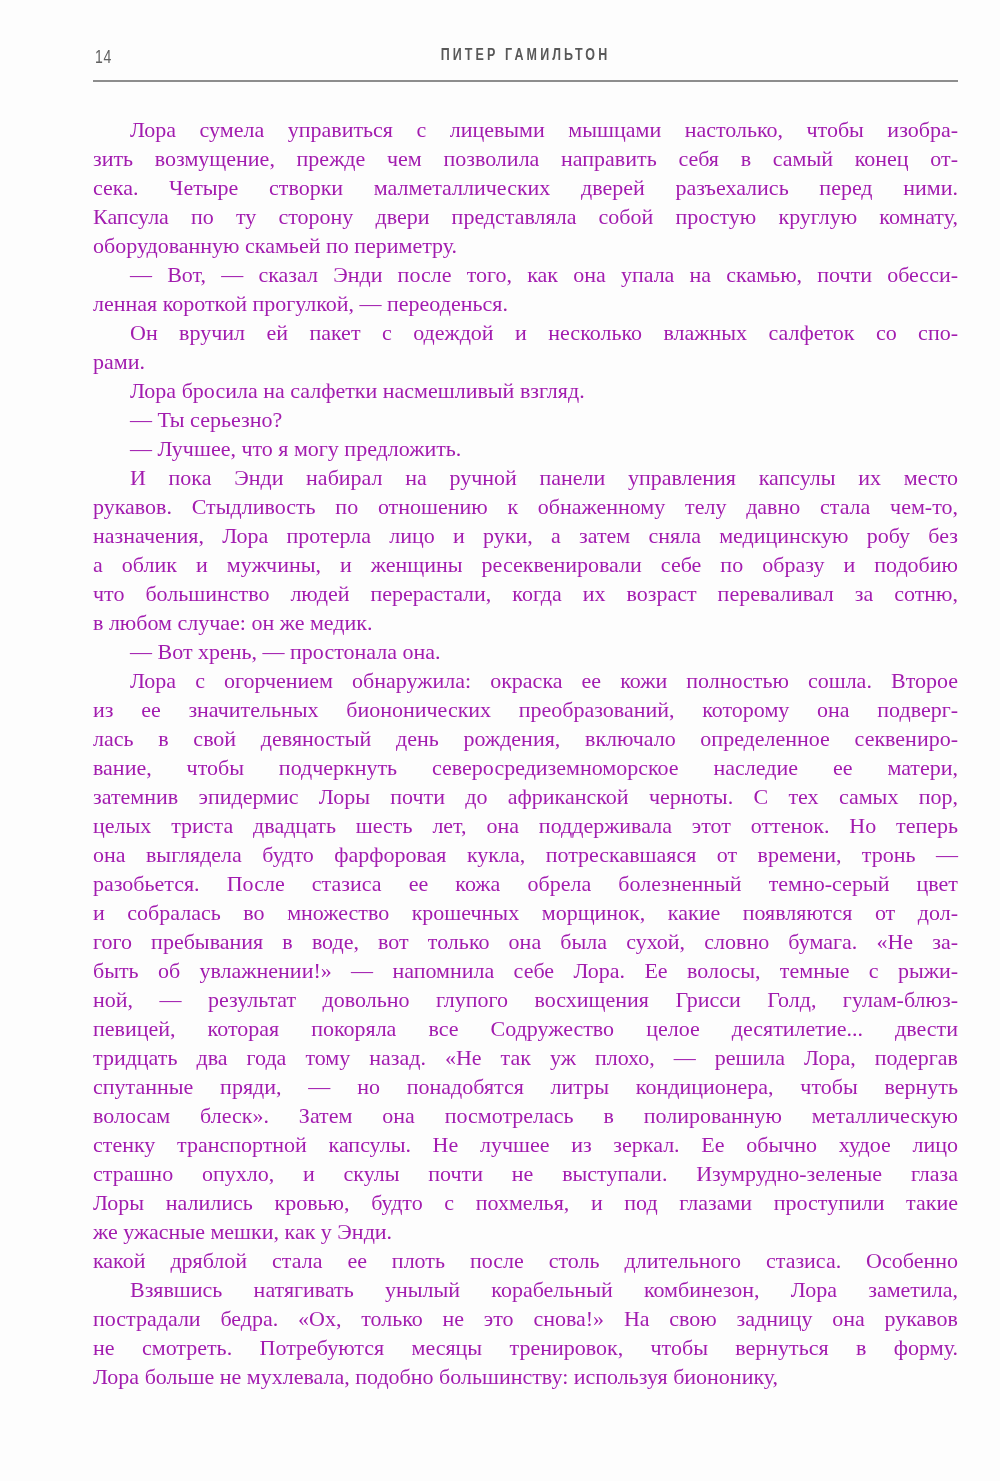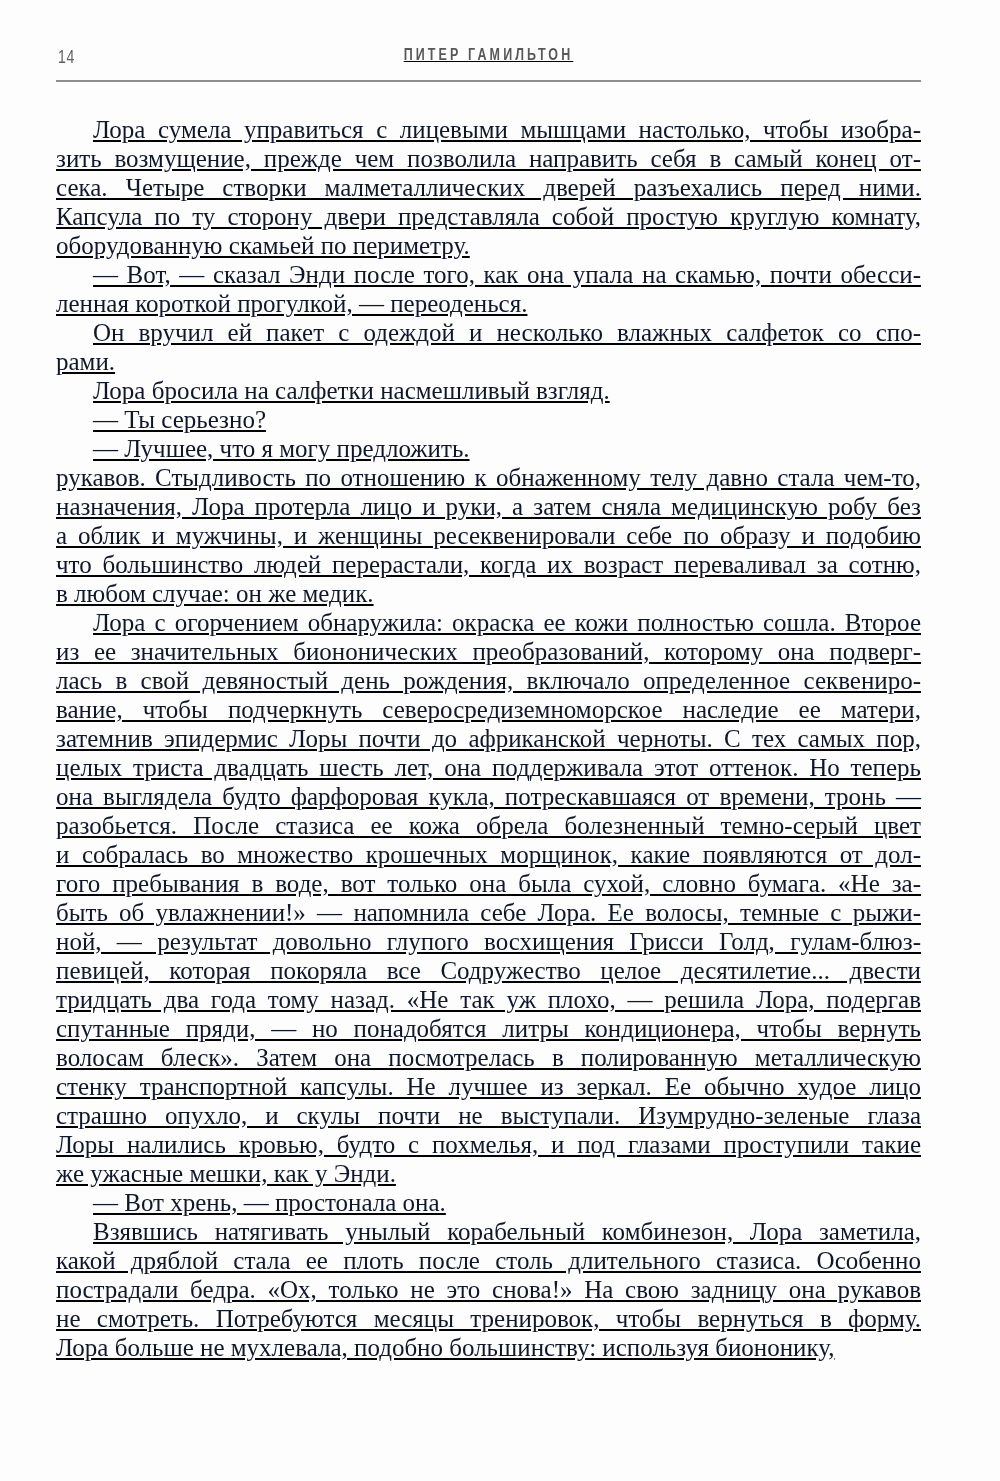--- a/index.html
+++ b/index.html
@@ -8,23 +8,22 @@
     background: #ffffff;
   }
   .page {
     position: relative;
     width: 1000px; height: 1481px;
     background: #fdfdfd;
     overflow: hidden;
     font-family: "Liberation Serif", "DejaVu Serif", serif;
   }
   .content {
-    margin-left: 56px;
+    margin-left: 93px;
     width: 865px;
-    text-decoration: underline;
   }
   .hdr {
     position: relative;
     padding-top: 46px;
     height: 26px;
     color: #5e5e5e;
     font-family: "Liberation Sans", "DejaVu Sans", sans-serif;
   }
   .pageno {
     position: absolute;
@@ -45,23 +44,23 @@
     transform-origin: center;
     color: #585858;
   }
   .rule {
     margin-top: 8px;
     height: 2px;
     background: #8d8d8d;
   }
   .bodytext {
     margin-top: 33px;
-    font-size: 25px;
+    font-size: 22px;
     line-height: 29px;
-    color: #0f172a;
+    color: #a21caf;
   }
   .para { margin: 0; }
   .line {
     text-align: justify;
     text-align-last: justify;
     white-space: normal;
   }
   .line.last { text-align-last: left; }
   .line.first { padding-left: 37px; }
 </style>
@@ -94,25 +93,29 @@
         <div class="para">
           <div class="line first last">Лора бросила на салфетки насмешливый взгляд.</div>
         </div>
         <div class="para">
           <div class="line first last">— Ты серьезно?</div>
         </div>
         <div class="para">
           <div class="line first last">— Лучшее, что я могу предложить.</div>
         </div>
         <div class="para">
+          <div class="line first">И пока Энди набирал на ручной панели управления капсулы их место</div>
           <div class="line">рукавов. Стыдливость по отношению к обнаженному телу давно стала чем-то,</div>
           <div class="line">назначения, Лора протерла лицо и руки, а затем сняла медицинскую робу без</div>
           <div class="line">а облик и мужчины, и женщины ресеквенировали себе по образу и подобию</div>
           <div class="line">что большинство людей перерастали, когда их возраст переваливал за сотню,</div>
           <div class="line last">в любом случае: он же медик.</div>
+        </div>
+        <div class="para">
+          <div class="line first last">— Вот хрень, — простонала она.</div>
         </div>
         <div class="para">
           <div class="line first">Лора с огорчением обнаружила: окраска ее кожи полностью сошла. Второе</div>
           <div class="line">из ее значительных биононических преобразований, которому она подверг-</div>
           <div class="line">лась в свой девяностый день рождения, включало определенное секвениро-</div>
           <div class="line">вание, чтобы подчеркнуть северосредиземноморское наследие ее матери,</div>
           <div class="line">затемнив эпидермис Лоры почти до африканской черноты. С тех самых пор,</div>
           <div class="line">целых триста двадцать шесть лет, она поддерживала этот оттенок. Но теперь</div>
           <div class="line">она выглядела будто фарфоровая кукла, потрескавшаяся от времени, тронь —</div>
           <div class="line">разобьется. После стазиса ее кожа обрела болезненный темно-серый цвет</div>
@@ -123,24 +126,21 @@
           <div class="line">певицей, которая покоряла все Содружество целое десятилетие... двести</div>
           <div class="line">тридцать два года тому назад. «Не так уж плохо, — решила Лора, подергав</div>
           <div class="line">спутанные пряди, — но понадобятся литры кондиционера, чтобы вернуть</div>
           <div class="line">волосам блеск». Затем она посмотрелась в полированную металлическую</div>
           <div class="line">стенку транспортной капсулы. Не лучшее из зеркал. Ее обычно худое лицо</div>
           <div class="line">страшно опухло, и скулы почти не выступали. Изумрудно-зеленые глаза</div>
           <div class="line">Лоры налились кровью, будто с похмелья, и под глазами проступили такие</div>
           <div class="line last">же ужасные мешки, как у Энди.</div>
         </div>
         <div class="para">
-          <div class="line first last">— Вот хрень, — простонала она.</div>
-        </div>
-        <div class="para">
+          <div class="line">какой дряблой стала ее плоть после столь длительного стазиса. Особенно</div>
           <div class="line first">Взявшись натягивать унылый корабельный комбинезон, Лора заметила,</div>
-          <div class="line">какой дряблой стала ее плоть после столь длительного стазиса. Особенно</div>
           <div class="line">пострадали бедра. «Ох, только не это снова!» На свою задницу она рукавов</div>
           <div class="line">не смотреть. Потребуются месяцы тренировок, чтобы вернуться в форму.</div>
           <div class="line last">Лора больше не мухлевала, подобно большинству: используя биононику,</div>
         </div>
       </main>
   </div>
 </div>
 
 </body></html>

